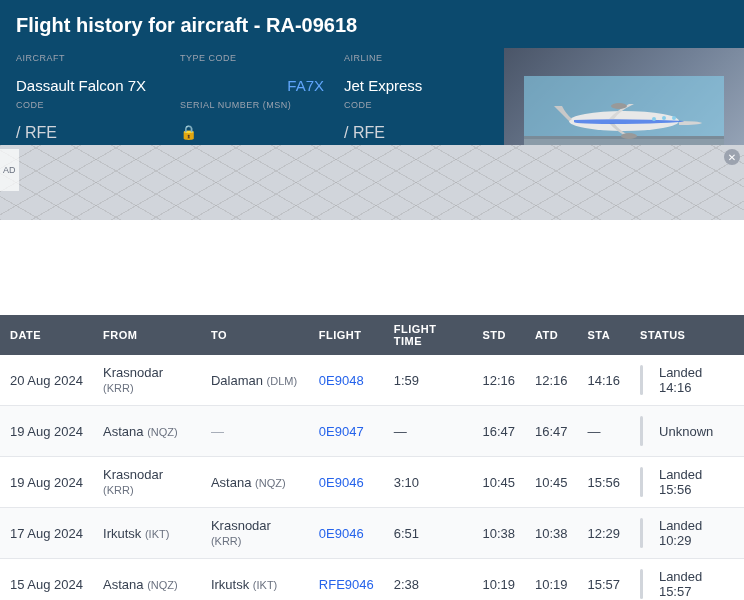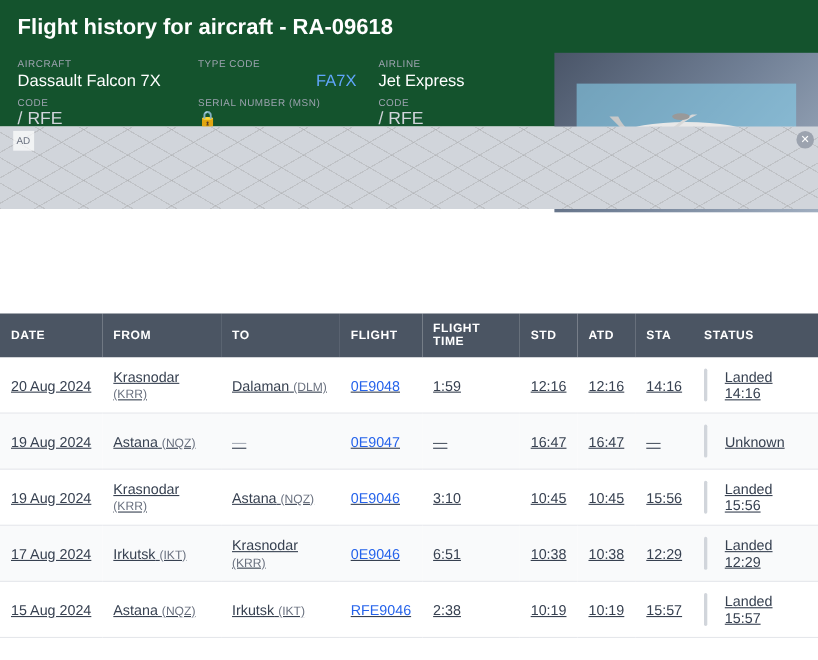--- a/index.html
+++ b/index.html
@@ -1,50 +1,50 @@
 <!DOCTYPE html>
 <html><head>
   <meta charset="utf-8">
   <style>
     * { box-sizing: border-box; margin: 0; padding: 0; }
     body { font-family: Arial, sans-serif; font-size: 13px; background: #fff; width: 744px; min-height: 600px; overflow-x: hidden; }
 
     
-    .header { background: #14532d; color: #fff; display: flex; align-items: stretch; height: 115px; }
+    .header { background: #0c4a6e; color: #fff; display: flex; align-items: stretch; height: 145px; }
     .header-left { flex: 1; padding: 14px 16px; }
     .header-title { font-size: 20px; font-weight: bold; color: #fff; margin-bottom: 16px; }
     .header-grid { display: grid; grid-template-columns: 1fr 1fr 1fr; gap: 6px 20px; }
-    .header-field { display: flex; flex-direction: column; }
+    .header-field { display: flex; flex-direction: column; gap: 12px; }
     .field-label { font-size: 9px; color: #9ca3af; text-transform: uppercase; letter-spacing: 0.5px; margin-bottom: 2px; }
     .field-value { font-size: 15px; color: #fff; font-weight: 500; }
     .field-value.blue { color: #60a5fa; text-align: right; }
     .field-value.small { font-size: 16px; color: #d1d5db; }
     .lock-icon { color: #f59e0b; font-size: 14px; }
     .photo-credit { position: absolute; bottom: 4px; right: 4px; font-size: 9px; color: #fff; background: rgba(0,0,0,0.5); padding: 1px 4px; }
     .plane-placeholder { width: 240px; height: 145px; background: linear-gradient(135deg, #4a5568 0%, #718096 50%, #a0aec0 100%); display: flex; align-items: center; justify-content: center; position: relative; overflow: hidden; margin-top: 48px; }
     .plane-svg { width: 200px; height: 100px; }
 
     
     .ad-banner { background: #d1d5db; height: 75px; margin: 0; position: relative; display: flex; align-items: center; justify-content: center; overflow: hidden; }
     .ad-pattern { position: absolute; inset: 0; background-image: repeating-linear-gradient(30deg, rgba(150,150,150,0.3) 0px, rgba(150,150,150,0.3) 1px, transparent 1px, transparent 20px), repeating-linear-gradient(150deg, rgba(150,150,150,0.3) 0px, rgba(150,150,150,0.3) 1px, transparent 1px, transparent 20px); }
     .ad-close { position: absolute; top: 4px; right: 4px; background: #9ca3af; color: #fff; width: 16px; height: 16px; border-radius: 50%; font-size: 10px; display: flex; align-items: center; justify-content: center; cursor: pointer; }
-    .ad-label { position: absolute; top: 4px; left: 12px; font-size: 9px; color: #6b7280; background: rgba(255,255,255,0.7); padding: 4px 3px; }
+    .ad-label { position: absolute; top: 4px; left: 0; font-size: 9px; color: #6b7280; background: rgba(255,255,255,0.7); padding: 16px 3px; }
 
     
     .spacer { height: 95px; background: #fff; }
 
     
     .table-container { width: 100%; }
     table { width: 100%; border-collapse: collapse; }
     thead tr { background: #4b5563; color: #fff; }
     thead th { padding: 8px 10px; text-align: left; font-size: 11px; font-weight: 600; letter-spacing: 0.5px; text-transform: uppercase; }
     tbody tr { border-bottom: 1px solid #e5e7eb; }
     tbody tr:nth-child(even) { background: #f9fafb; }
     tbody tr:nth-child(odd) { background: #fff; }
-    tbody td { padding: 10px 10px; font-size: 13px; color: #374151; vertical-align: middle; text-decoration: underline; }
+    tbody td { padding: 10px 10px; font-size: 13px; color: #374151; vertical-align: middle; }
     .date-cell { white-space: nowrap; }
     .airport-code { font-size: 11px; color: #6b7280; }
     .flight-link { color: #2563eb; text-decoration: none; font-weight: 500; }
     .status-cell { display: flex; align-items: center; gap: 16px; }
     .status-bar { width: 3px; height: 30px; background: #d1d5db; border-radius: 2px; }
     .status-landed { color: #374151; }
     .dash { color: #9ca3af; }
   </style>
 </head>
 <body>
@@ -214,21 +214,21 @@
     <td>
       <a class="flight-link" href="#">0E9046</a>
     </td>
     <td>6:51</td>
     <td>10:38</td>
     <td>10:38</td>
     <td>12:29</td>
     <td>
       <div class="status-cell">
         <div class="status-bar"></div>
-        <span class="status-landed">Landed 12:29</span>
+        <span class="status-landed">Landed 10:29</span>
       </div>
     </td>
   </tr>
         <tr>
     <td class="date-cell">15 Aug 2024</td>
     <td>
       <span>Astana</span>
       <span class="airport-code"> (NQZ)</span>
     </td>
     <td><span>Irkutsk</span> <span class="airport-code">(IKT)</span></td>

